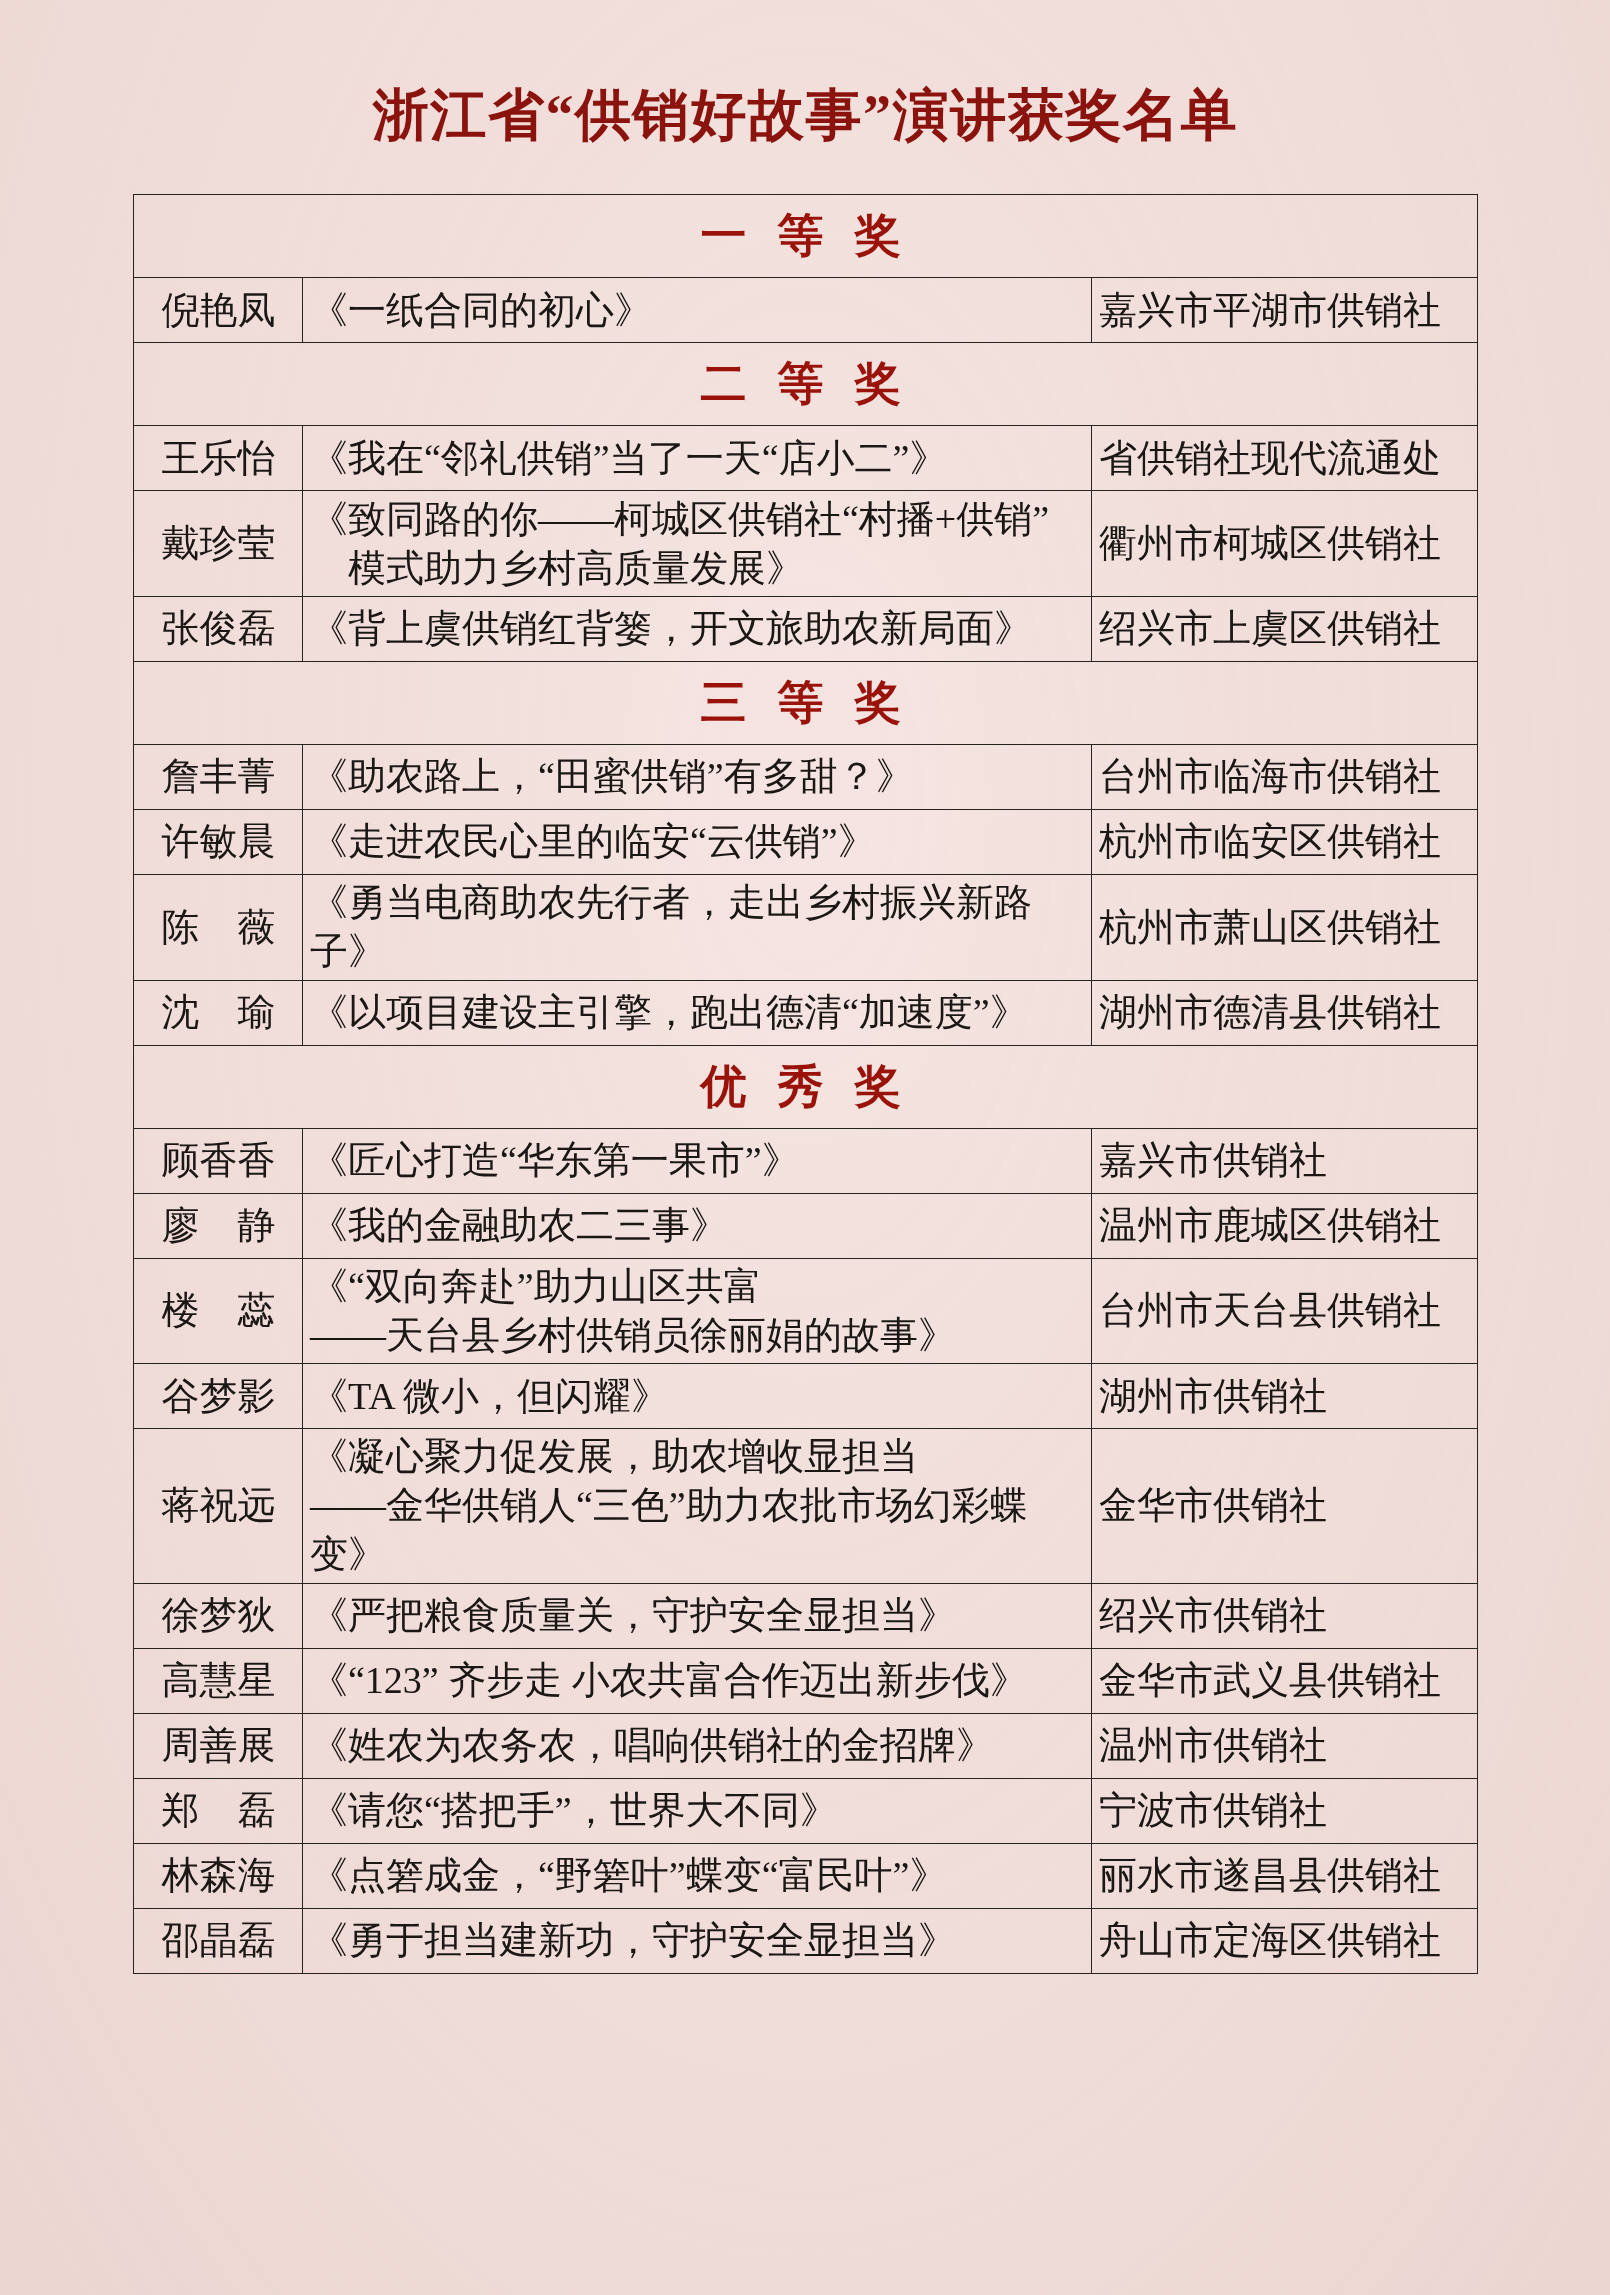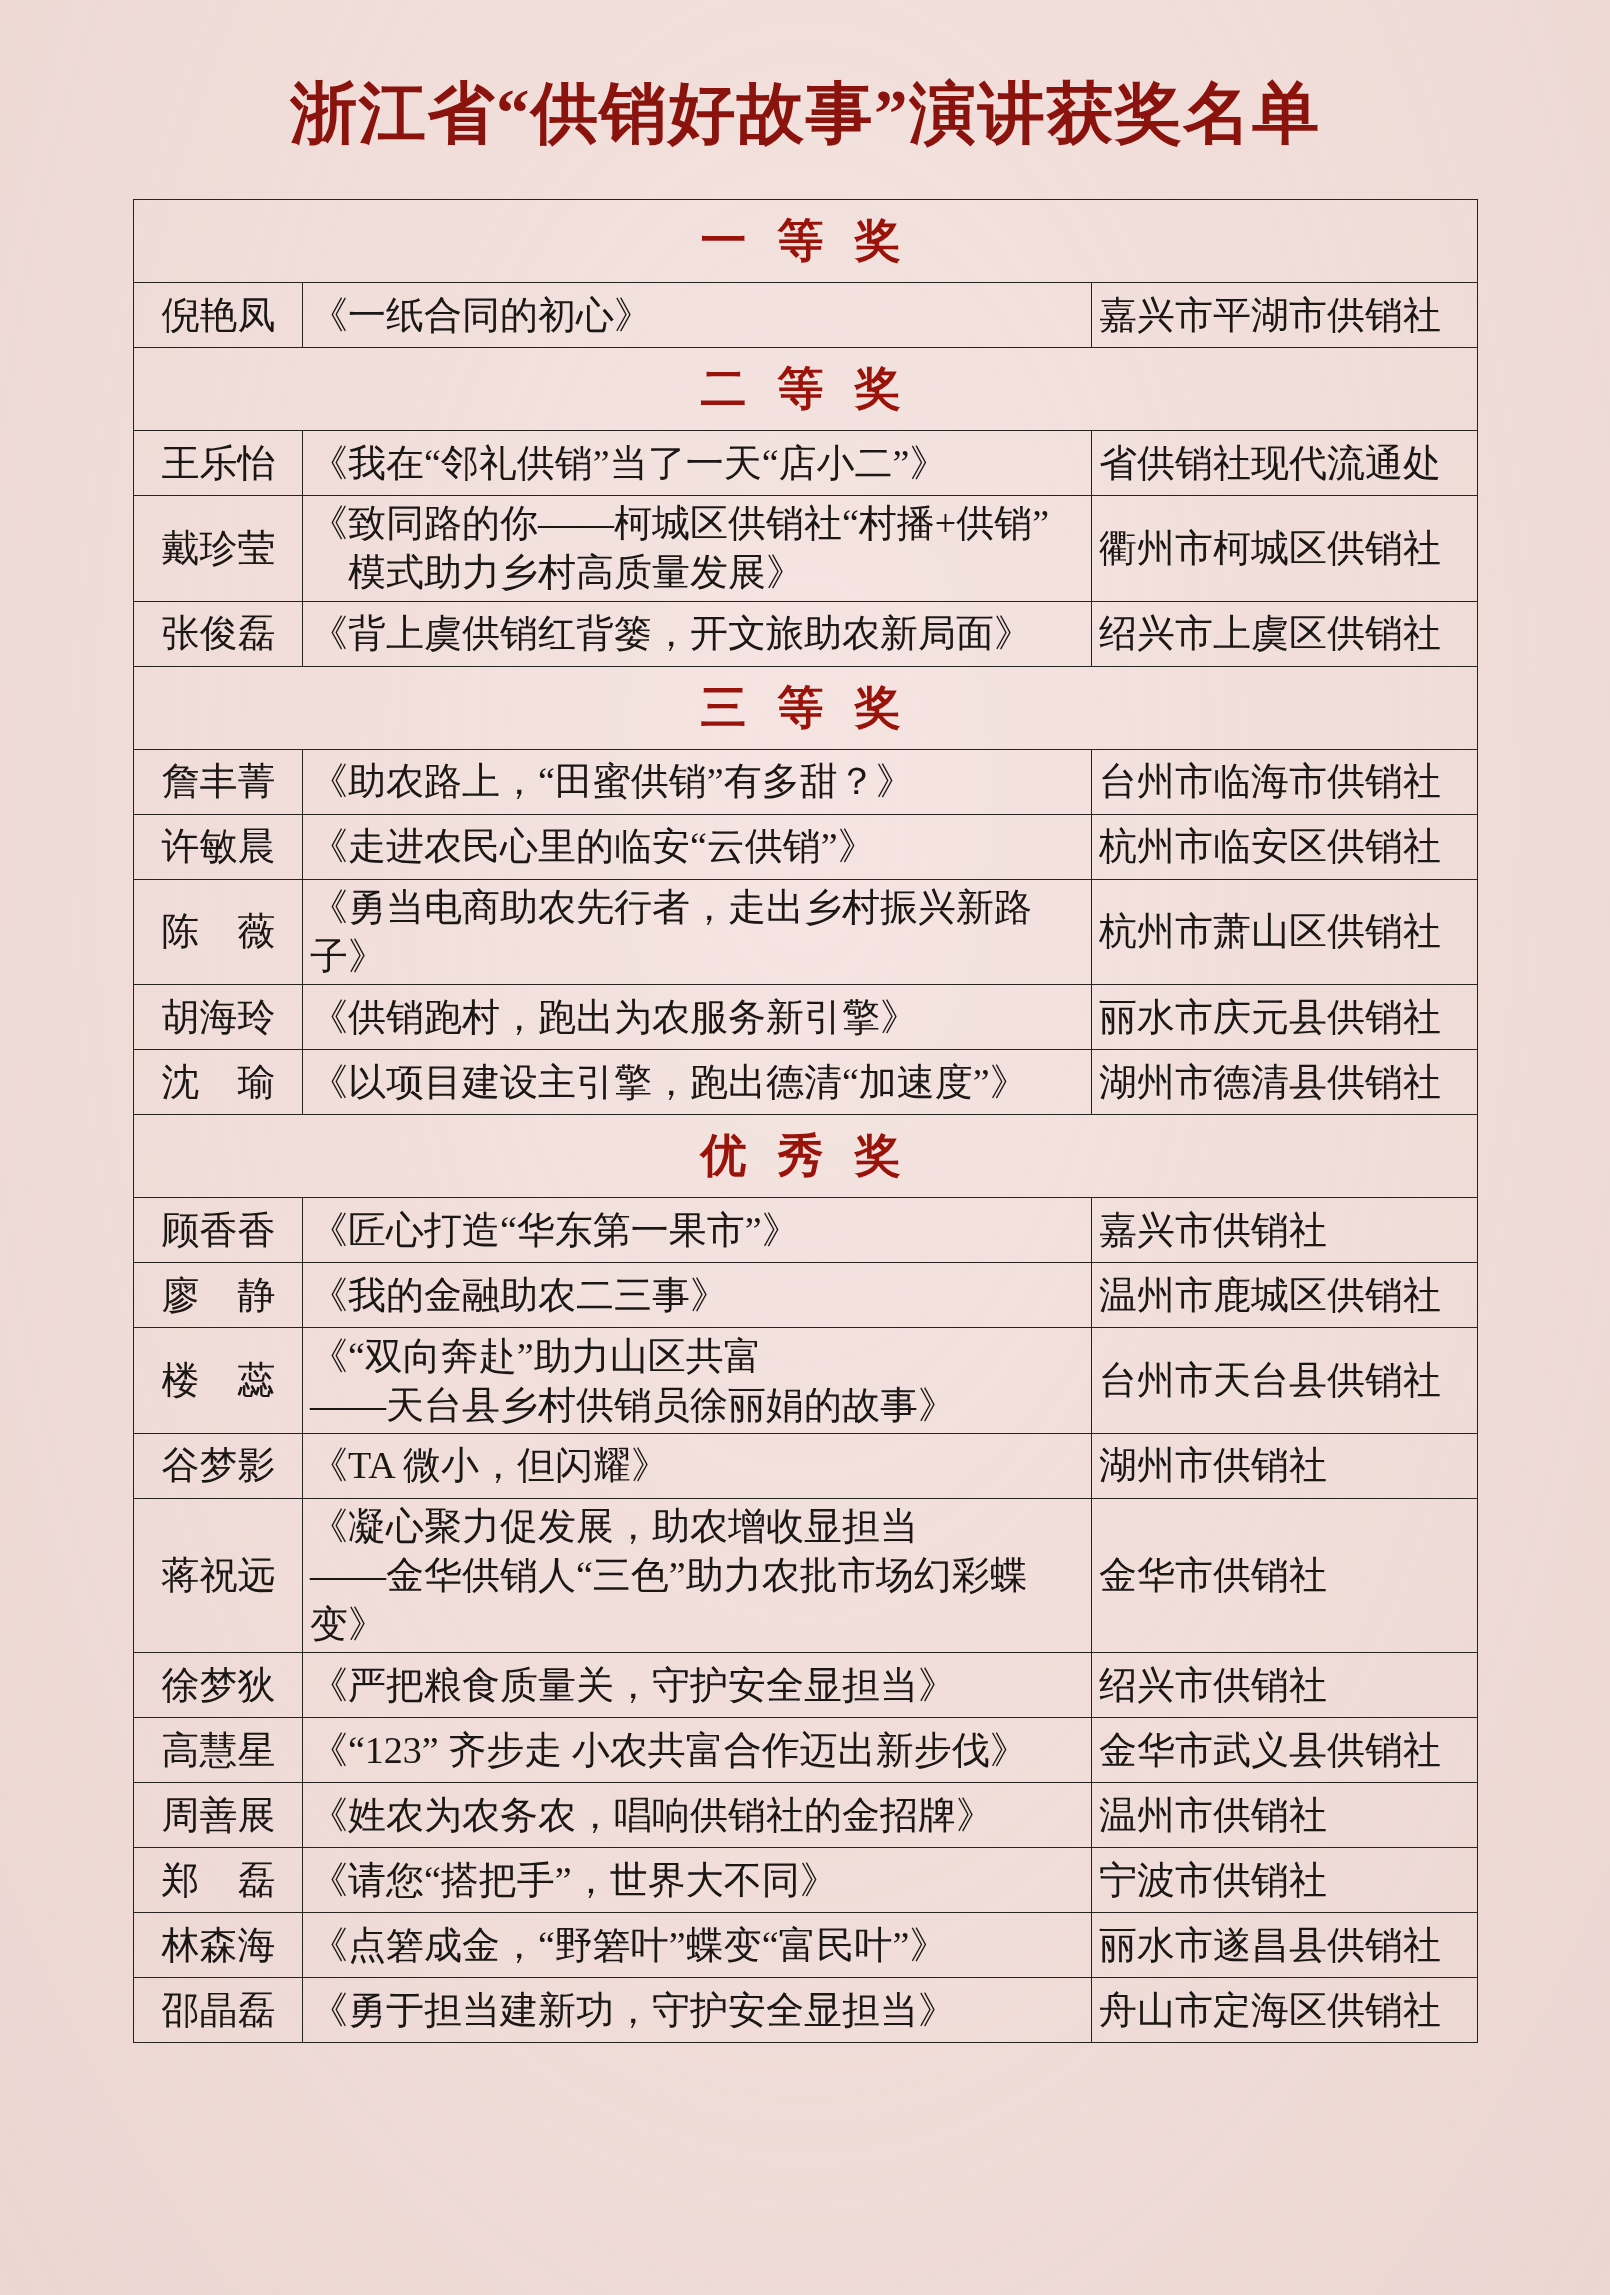--- a/index.html
+++ b/index.html
@@ -14,23 +14,23 @@
   body {
     width: 1611px;
     min-height: 2295px;
     background-color: var(--bg);
     background-image: radial-gradient(ellipse at 50% 35%, rgba(255,255,255,0.22), rgba(120,80,70,0.05));
     font-family: "Liberation Serif", "DejaVu Serif", serif;
     color: var(--text);
   }
   .page { width: 1611px; min-height: 2295px; padding-top: 75px; }
   .doc-title {
-    margin: 0 0 47px 0;
+    margin: 8px 0 47px 0;
     text-align: center;
-    font-size: 67px;
+    font-size: 56px;
     line-height: 1.15;
     font-weight: bold;
     color: var(--accent);
     letter-spacing: 1.6px;
   }
   table.awards {
     width: 1344px;
     margin: 0 auto;
     border-collapse: collapse;
     table-layout: fixed;
@@ -110,25 +110,20 @@
           <td class="name-cell">许敏晨</td>
           <td class="title-cell">《走进农民心里的临安“云供销”》</td>
           <td class="org-cell">杭州市临安区供销社</td>
         </tr>
         <tr class="data-row">
           <td class="name-cell">陈　薇</td>
           <td class="title-cell">《勇当电商助农先行者，走出乡村振兴新路子》</td>
           <td class="org-cell">杭州市萧山区供销社</td>
         </tr>
         <tr class="data-row">
-          <td class="name-cell">胡海玲</td>
-          <td class="title-cell">《供销跑村，跑出为农服务新引擎》</td>
-          <td class="org-cell">丽水市庆元县供销社</td>
-        </tr>
-        <tr class="data-row">
           <td class="name-cell">沈　瑜</td>
           <td class="title-cell">《以项目建设主引擎，跑出德清“加速度”》</td>
           <td class="org-cell">湖州市德清县供销社</td>
         </tr>
         <tr>
           <td colspan="3" class="section-cell">优 秀 奖</td>
         </tr>
         <tr class="data-row">
           <td class="name-cell">顾香香</td>
           <td class="title-cell">《匠心打造“华东第一果市”》</td>

